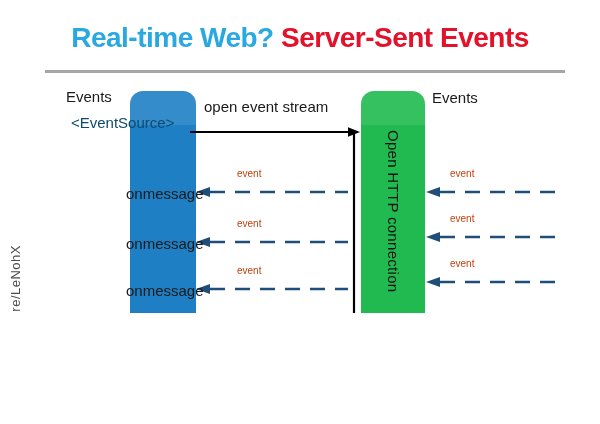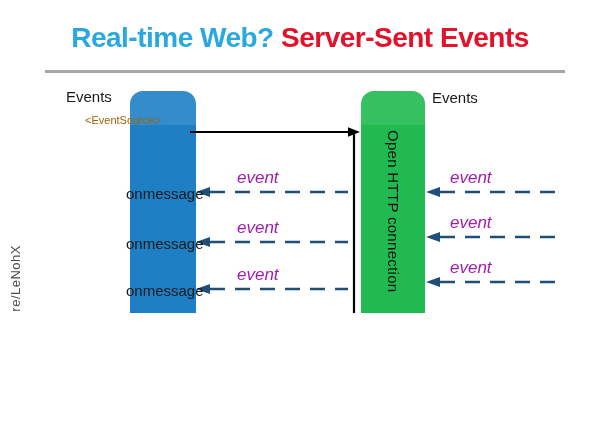--- a/index.html
+++ b/index.html
@@ -76,24 +76,24 @@
     position: absolute;
     font-size: 15px;
     color: #1a1a1a;
     white-space: nowrap;
   }
   #browser-label { left: 66px;  top: 88px; }
   #server-label  { left: 432px; top: 89px; }
 
   #eventsource-label {
     position: absolute;
-    left: 85px;
+    left: 71px;
     top: 114px;
-    font-size: 11px;
-    color: #a16207;
+    font-size: 15px;
+    color: #0c4a6e;
     white-space: nowrap;
   }
 
   
   #open-stream-label {
     position: absolute;
     left: 204px;
     top: 98px;
     font-size: 15px;
     color: #1a1a1a;
@@ -131,24 +131,23 @@
     font-size: 15px;
     color: #111111;
     white-space: nowrap;
     letter-spacing: 0.3px;
   }
 
   
   .evt-arrow { position: absolute; height: 12px; }
   .evt-label {
     position: absolute;
-    font-size: 17px;
-    color: #a21caf;
-    white-space: nowrap;
-    font-style: italic;
+    font-size: 10px;
+    color: #c2410c;
+    white-space: nowrap;
   }
   .onmessage-label {
     position: absolute;
     font-size: 15px;
     color: #1a1a1a;
     white-space: nowrap;
   }
 
   
   .inner-arrow { left: 196px; width: 152px; }
@@ -245,20 +244,21 @@
   </div>
 
   <div class="bar" id="server-bar">
     <div class="bar-sheen"></div>
   </div>
 
   <div class="node-label" id="browser-label">Events</div>
   <div class="node-label" id="server-label">Events</div>
   <div id="eventsource-label">&lt;EventSource&gt;</div>
 
+  <div id="open-stream-label">open event stream</div>
   <svg id="open-stream-arrow" viewBox="0 0 170 12">
     <line x1="0" y1="6" x2="160" y2="6" stroke="#000000" stroke-width="2.2"></line>
     <polygon points="170,6 158,1.2 158,10.8" fill="#000000"></polygon>
   </svg>
 
   <svg id="http-conn-line" viewBox="0 0 10 262">
     <line x1="5" y1="0" x2="5" y2="250" stroke="#000000" stroke-width="2.2"></line>
     <polygon points="5,262 0.4,249 9.6,249" fill="#000000"></polygon>
   </svg>
   <div id="http-conn-label">

